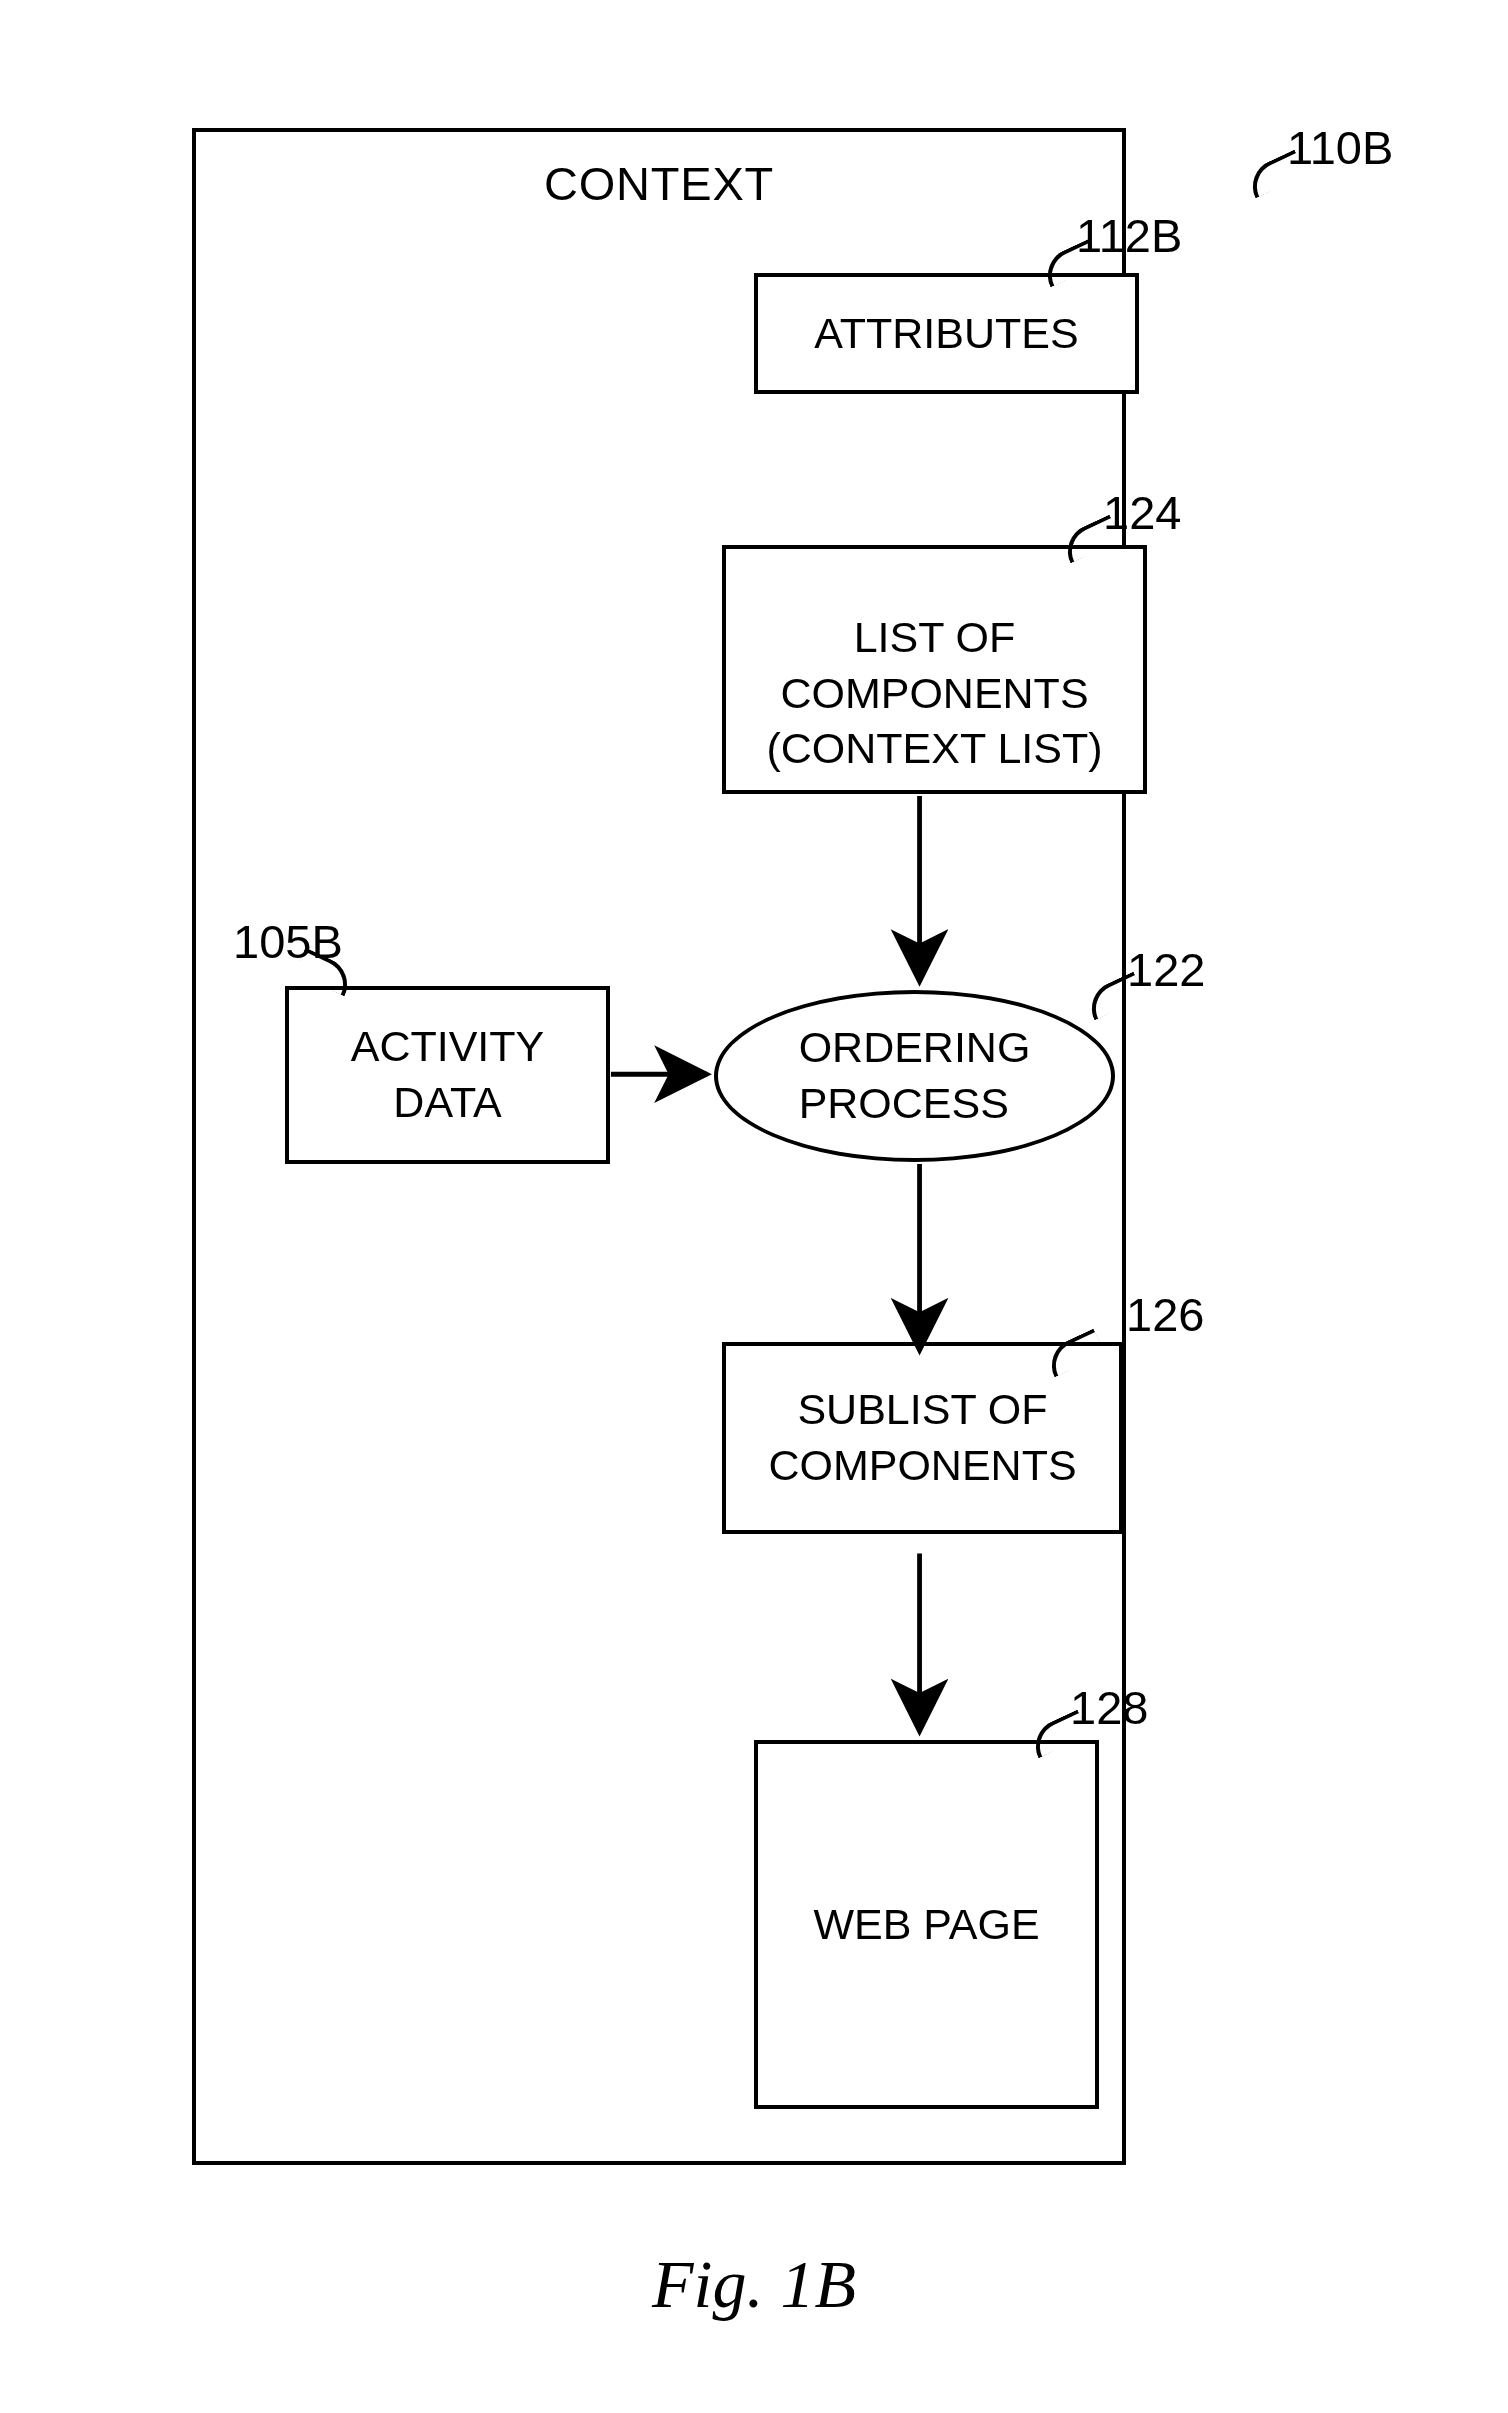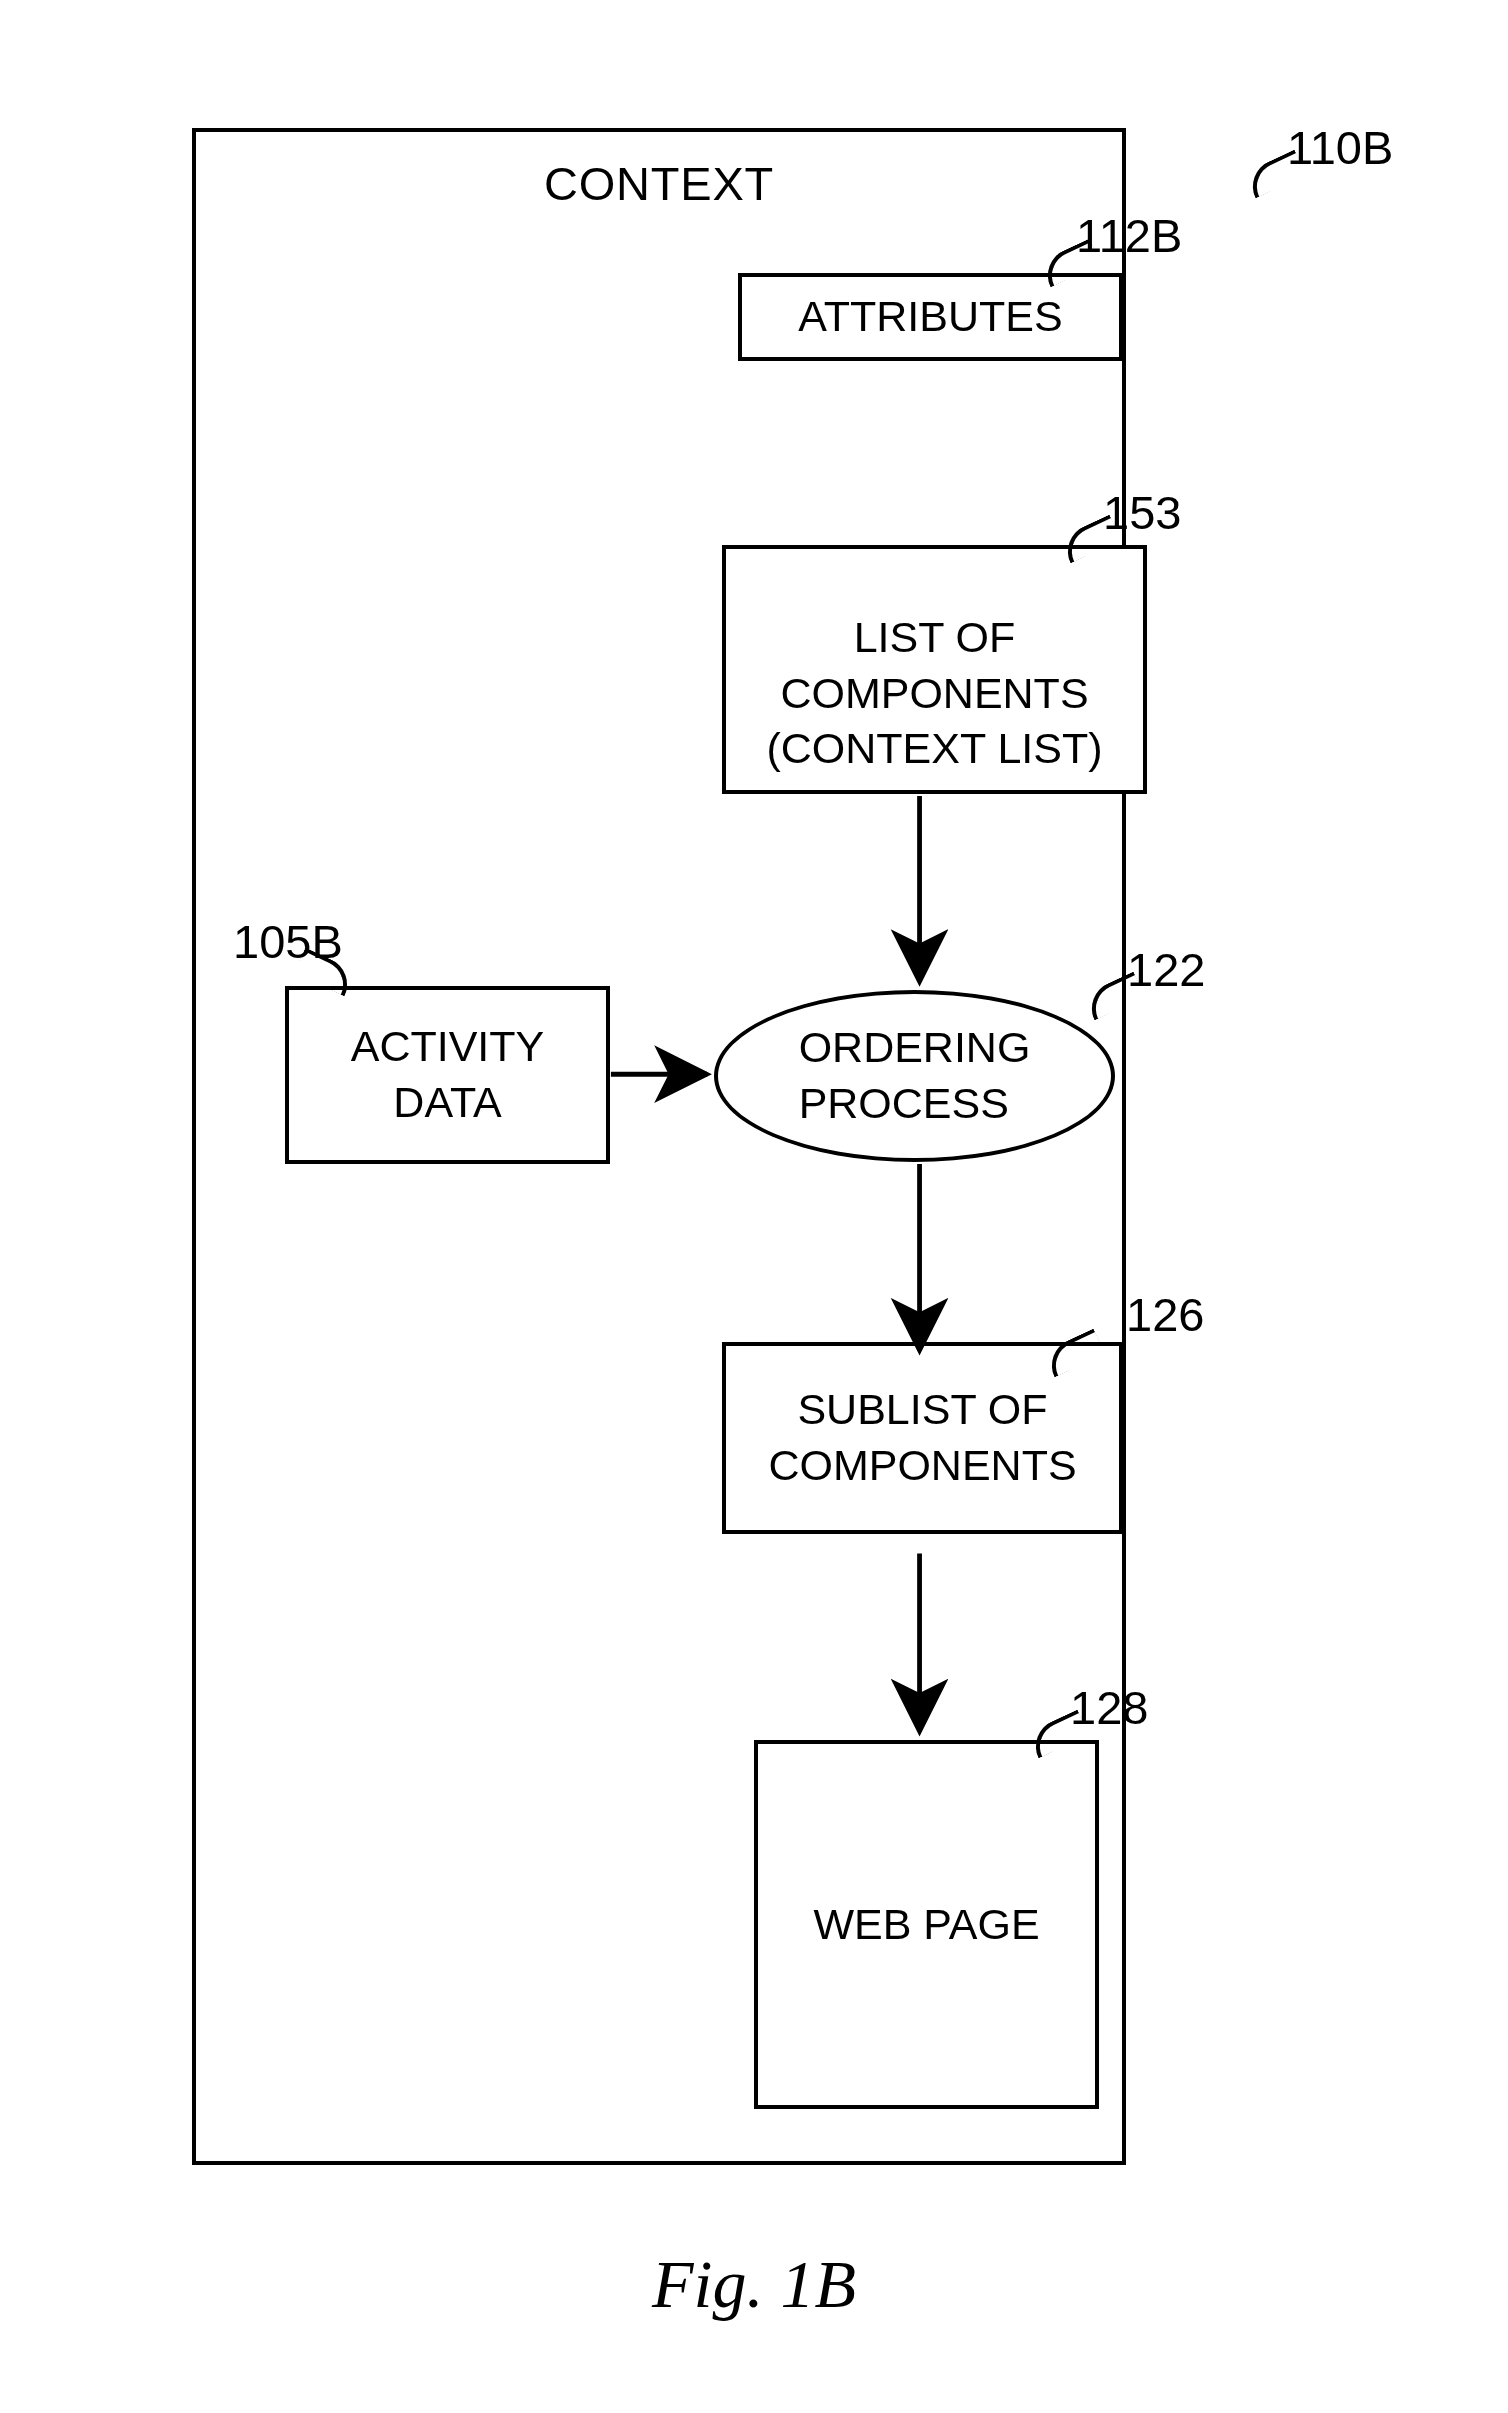--- a/index.html
+++ b/index.html
@@ -95,21 +95,21 @@
   </style>
 </head>
 <body>
 
 <div class="canvas">
 
   <div class="context-box">
     <div class="title">CONTEXT</div>
   </div>
 
-  <div class="box" style="left:738px; top:273px; width:385px; height:88px;">
+  <div class="box" style="left:754px; top:273px; width:385px; height:121px;">
     <span>ATTRIBUTES</span>
   </div>
 
   <div class="box" style="left:722px; top:545px; width:425px; height:249px;">
     <span style="white-space:pre-line;margin-top:48px;">LIST OF
 COMPONENTS
 (CONTEXT LIST)</span>
   </div>
 
   <div class="box" style="left:285px; top:986px; width:325px; height:178px;">
@@ -126,21 +126,21 @@
     <span style="white-space:pre-line;">SUBLIST OF
 COMPONENTS</span>
   </div>
 
   <div class="box" style="left:754px; top:1740px; width:345px; height:369px;">
     <span>WEB PAGE</span>
   </div>
 
   <span class="ref-label" style="left:1287px; top:120px;">110B</span>
   <span class="ref-label" style="left:1076px; top:208px;">112B</span>
-  <span class="ref-label" style="left:1103px; top:485px;">153</span>
+  <span class="ref-label" style="left:1103px; top:485px;">124</span>
   <span class="ref-label" style="left:233px; top:914px;">105B</span>
   <span class="ref-label" style="left:1127px; top:942px;">122</span>
   <span class="ref-label" style="left:1086px; top:1287px;margin-left:40px;">126</span>
   <span class="ref-label" style="left:1070px; top:1680px;">128</span>
 
   <div class="tick flip" style="left:1247px; top:160px;"></div>
   <div class="tick flip" style="left:1042px; top:249px;"></div>
   <div class="tick flip" style="left:1062px; top:525px;"></div>
   <div class="tick" style="left:297px; top:958px;"></div>
   <div class="tick flip" style="left:1086px; top:982px;"></div>

